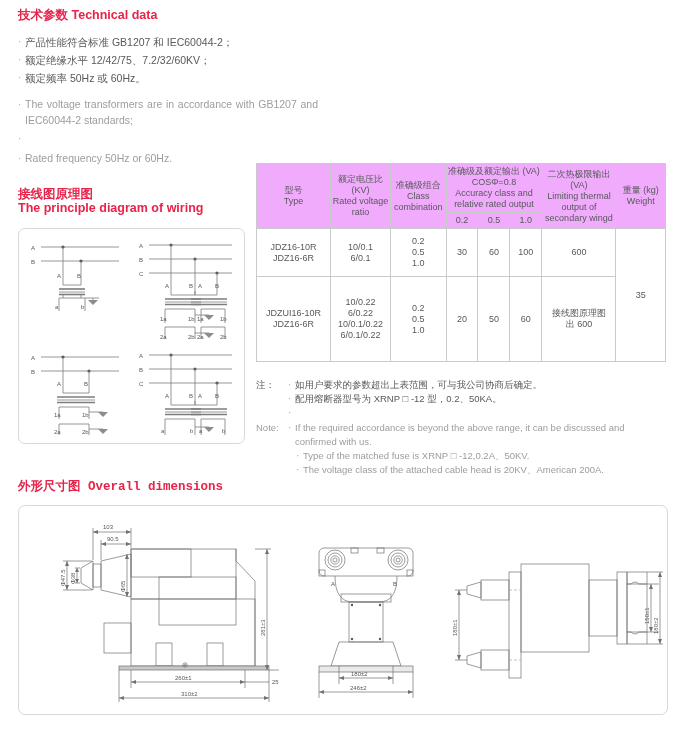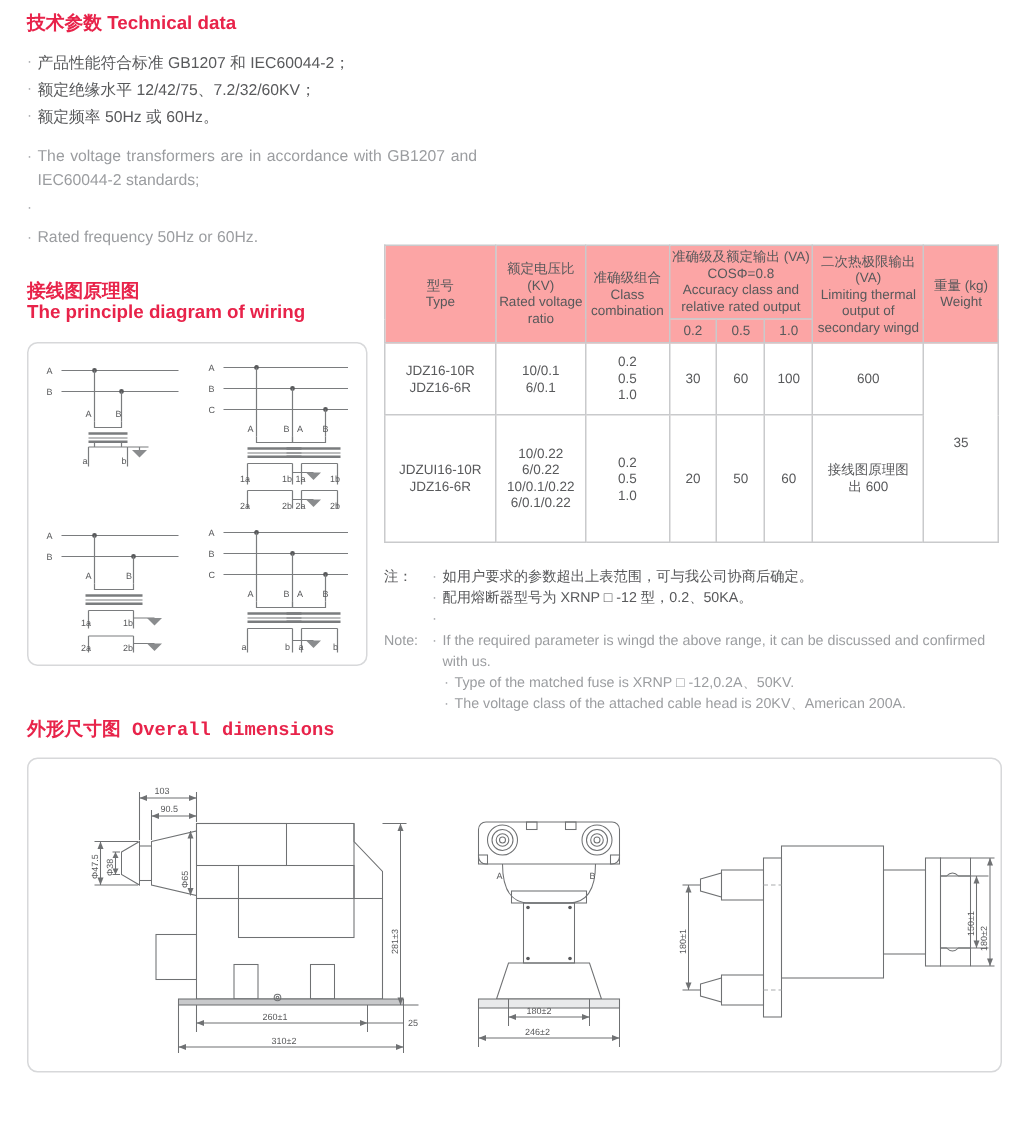--- a/index.html
+++ b/index.html
@@ -40,21 +40,21 @@
     table-layout:fixed;
   }
   table.spec th, table.spec td{
     border:1px solid #c9cacc;
     text-align:center;
     vertical-align:middle;
     padding:2px 1px;
     line-height:11px;
     font-weight:normal;
   }
-  table.spec thead th{background:#fca5a5;}
+  table.spec thead th{background:#f0abfc;}
   .cell-lines div{line-height:11px;}
   .note-block{font-size:9.5px;line-height:14px;}
   .note-cn{color:#58595b;}
   .note-en{color:#9b9da0;}
   .note-row{display:flex;}
   .note-lbl{flex:0 0 32px;}
   .note-items{flex:1;}
   .note-item{display:flex;}
   .note-item .dot{flex:0 0 7px;width:7px;}
   
@@ -410,21 +410,21 @@
       <div class="note-item">
         <span class="dot">·</span>
       </div>
     </div>
   </div>
   <div class="note-row" style="margin-top:1px;">
     <div class="note-lbl note-en">Note:</div>
     <div class="note-items">
       <div class="note-item">
         <span class="dot">·</span>
-        <span class="note-en">If the required parameter is wingd the above range, it can be discussed and confirmed with us.</span>
+        <span class="note-en">If the required accordance is beyond the above range, it can be discussed and confirmed with us.</span>
       </div>
       <div class="note-item" style="margin-left:8px;">
         <span class="dot">·</span>
         <span class="note-en">Type of the matched fuse is XRNP □ -12,0.2A、50KV.</span>
       </div>
       <div class="note-item" style="margin-left:8px;">
         <span class="dot">·</span>
         <span class="note-en">The voltage class of the attached cable head is 20KV、American 200A.</span>
       </div>
     </div>

